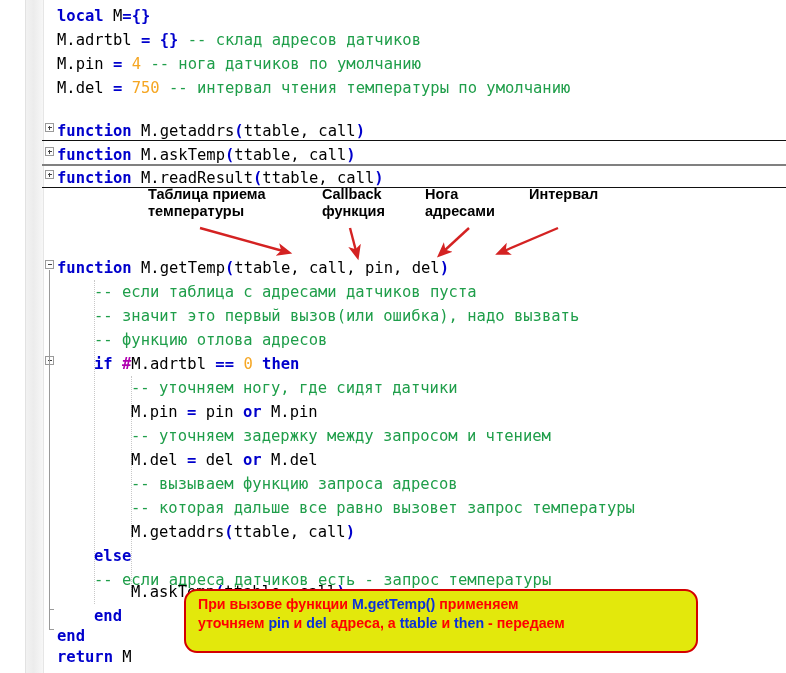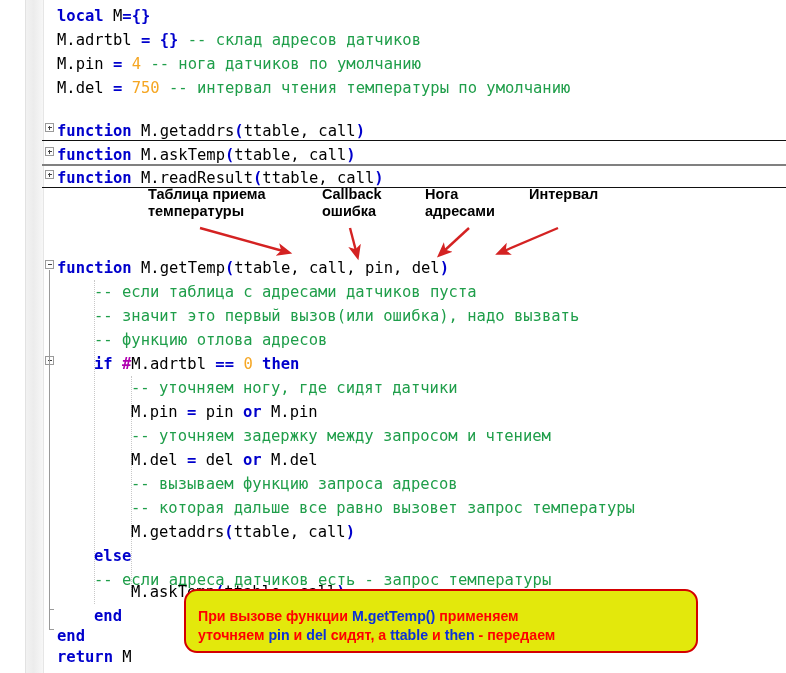--- a/index.html
+++ b/index.html
@@ -125,21 +125,21 @@
     width: 786px; height: 673px;
     pointer-events: none;
   }
 
   
   .callout {
     position: absolute;
     background: #e3e80c;
     border: 2.5px solid #d40000;
     border-radius: 13px;
-    padding: 16px 10px 5px 12px;
+    padding: 4px 10px 5px 12px;
     font-family: "Liberation Sans", sans-serif;
     font-weight: bold;
     font-size: 14.2px;
     line-height: 18.5px;
     color: #ff0000;
     box-sizing: border-box;
   }
   .callout .code-term { color: #0b30d8; }
 </style>
 </head>
@@ -171,21 +171,21 @@
   <div id="rules">
       <div class="foldrule" style="top: 140px; width: 745px;"></div>
       <div class="foldrule soft" style="top: 164px; width: 745px;"></div>
       <div class="foldrule" style="top: 187px; width: 745px;"></div>
     </div>
 
   <div id="annos">
       <div class="anno" style="left: 131px; top: 186px;">Таблица приема
 температуры</div>
       <div class="anno" style="left: 305px; top: 186px;">Callback
-ошибка</div>
+функция</div>
       <div class="anno" style="left: 408px; top: 186px;">Нога
 адресами</div>
       <div class="anno" style="left: 512px; top: 186px;">Интервал</div>
     </div>
 
   <svg class="arrows" id="arrowlayer" viewBox="0 0 786 673" width="786" height="673">
     <defs>
       <marker id="ah" markerWidth="7" markerHeight="7" refX="2.4" refY="3.1" orient="auto" markerUnits="strokeWidth">
         <path d="M0,0.4 L6.4,3.1 L0,5.8 L1.6,3.1 Z" fill="#d42222"></path>
       </marker>
@@ -193,16 +193,16 @@
     <g id="arrowpaths">
         <line x1="183" y1="228" x2="266" y2="251" stroke="#d42222" stroke-width="2.4" marker-end="url(#ah)"></line>
         <line x1="333" y1="228" x2="339" y2="251" stroke="#d42222" stroke-width="2.4" marker-end="url(#ah)"></line>
         <line x1="452" y1="228" x2="427" y2="251" stroke="#d42222" stroke-width="2.4" marker-end="url(#ah)"></line>
         <line x1="541" y1="228" x2="487" y2="251" stroke="#d42222" stroke-width="2.4" marker-end="url(#ah)"></line>
       </g>
   </svg>
 
   <div class="callout" id="callout" style="left: 167px; top: 589px; width: 514px; height: 64px;">
       <div><span>При  вызове функции </span><span class="code-term">M.getTemp()</span><span> применяем</span></div>
-      <div><span>уточняем </span><span class="code-term">pin</span><span> и </span><span class="code-term">del</span><span> сидят, а </span><span class="code-term">ttable</span><span> и </span><span class="code-term">then</span><span> - передаем</span></div>
+      <div><span>уточняем </span><span class="code-term">pin</span><span> и </span><span class="code-term">del</span><span> адреса, а </span><span class="code-term">ttable</span><span> и </span><span class="code-term">then</span><span> - передаем</span></div>
     </div>
 
 </div>
 
 </body></html>

